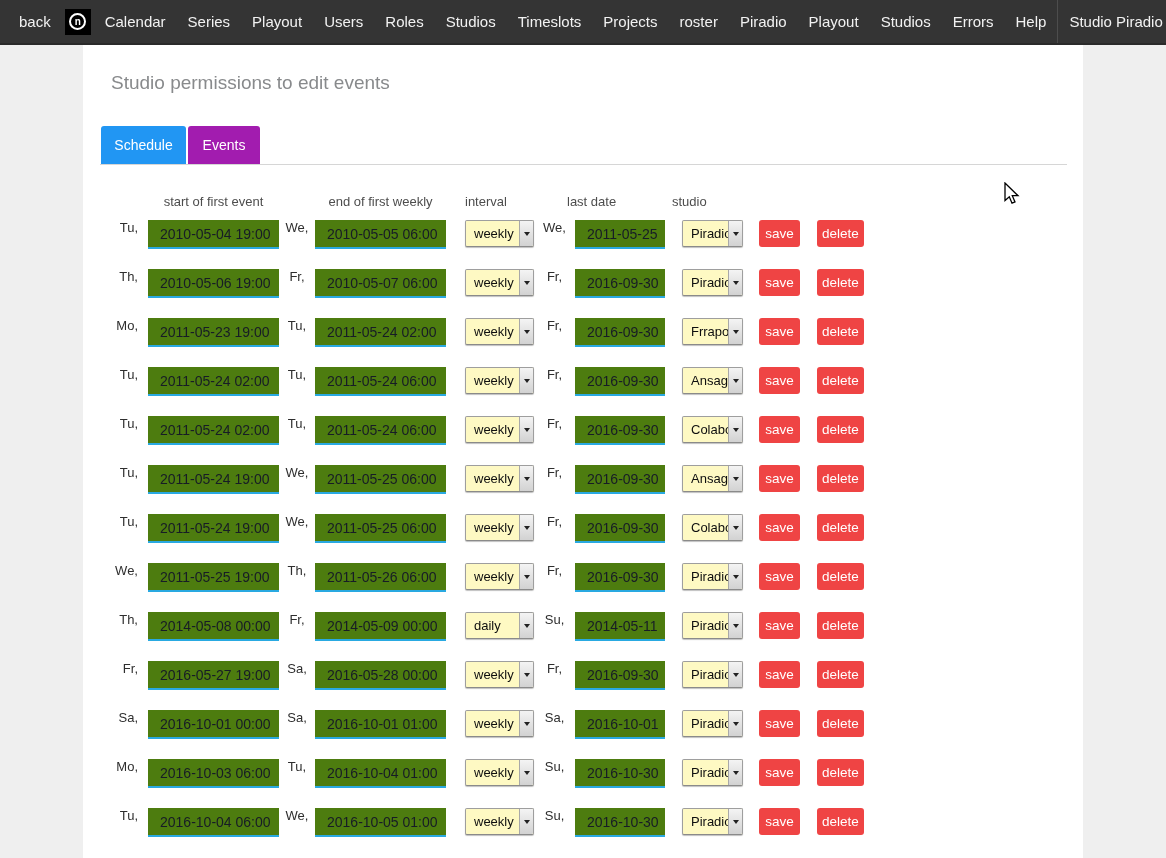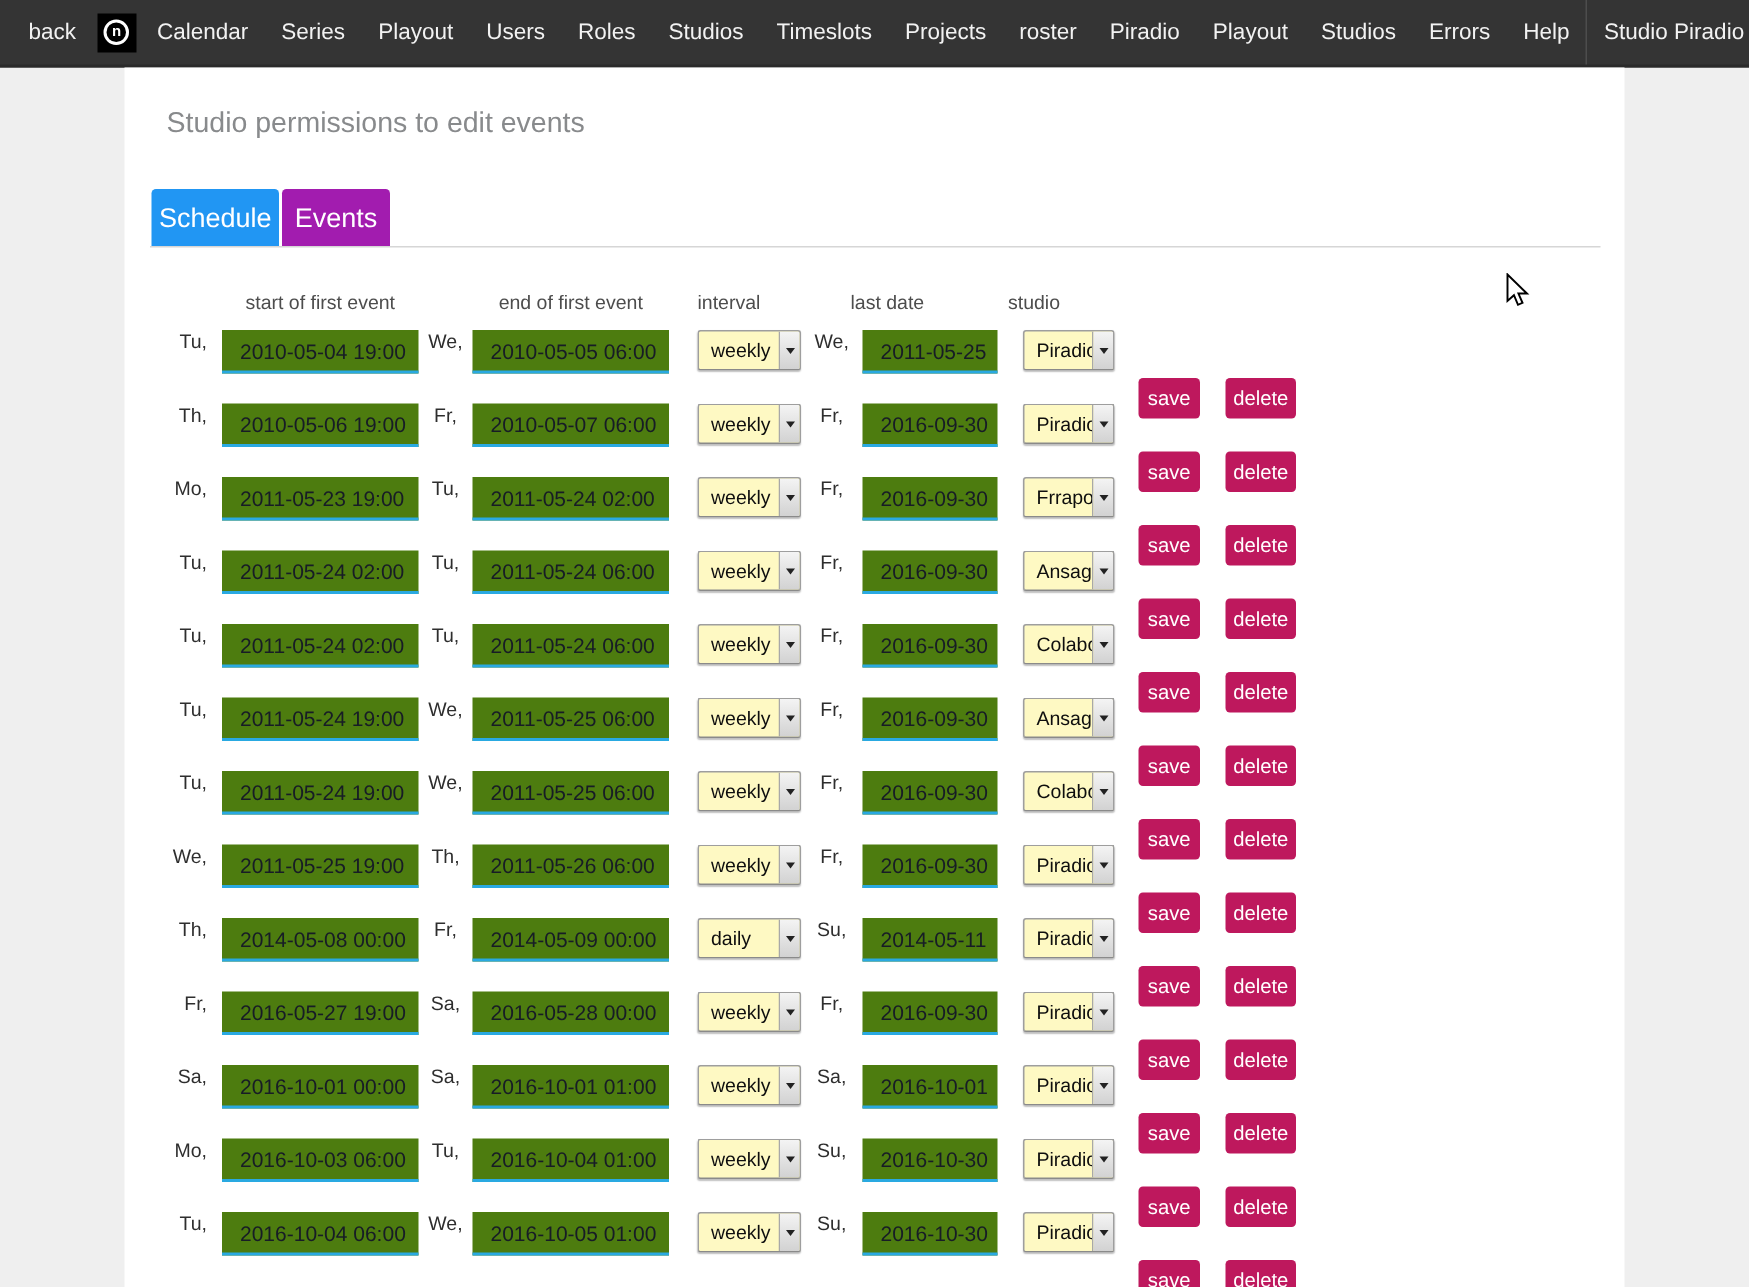--- a/index.html
+++ b/index.html
@@ -34,21 +34,21 @@
   .tri { width:0; height:0; border-left:3.5px solid transparent; border-right:3.5px solid transparent; border-top:4.5px solid #222; }
 
   
   .card { width:1000px; margin:0 auto; background:#fff; min-height:813px; }
   .page-title { padding:27px 0 0 28px; font-size:19px; color:#888a8c; font-weight:400; }
 
   .tabbar { margin:32px 16px 0 17px; border-bottom:1px solid #d6d6d6; }
   .tabs { display:flex; gap:2px; padding-left:1px; }
   .tab {
     height:38px; line-height:38px; padding:0 0; text-align:center; color:#fff;
-    font-size:18px; border-radius:3px 3px 0 0; cursor:pointer; border:none;
+    font-size:14px; border-radius:3px 3px 0 0; cursor:pointer; border:none;
     font-family:"Liberation Sans", sans-serif;
   }
   .tab.active { background:#2196f3; width:85px; }
   .tab.inactive { background:#a21caf; width:72px; }
 
   
   .table { margin:26px 0 0 15px; }
   .hrow { display:flex; font-size:13px; color:#4d4d4d; height:20px; align-items:center; }
   .h-sp1 { width:50px; } .h-start { width:131px; text-align:center; }
   .h-sp2 { width:36px; } .h-end { width:131px; text-align:center; }
@@ -76,22 +76,22 @@
     box-shadow:0 1px 1px rgba(0,0,0,0.25);
   }
   .sel-interval { width:69px; margin-left:19px; }
   .sel-studio { width:61px; margin-left:17px; }
   .sel-text { flex:1; font-size:13px; color:#0e0e0e; padding-left:8px; line-height:25px; white-space:nowrap; overflow:hidden; }
   .sel-arrow {
     width:14px; border-left:1px solid #a8a8a8; background:linear-gradient(#f4f4f4,#d2d2d2);
     display:flex; align-items:center; justify-content:center; border-radius:0 1px 1px 0;
   }
   .btn {
-    height:27px; border:none; border-radius:3px; background:#be185d; color:#fff;
-    font-family:"Liberation Sans", sans-serif; font-size:13.5px; cursor:pointer;margin-top:32px;
+    height:27px; border:none; border-radius:3px; background:#ef4444; color:#fff;
+    font-family:"Liberation Sans", sans-serif; font-size:13.5px; cursor:pointer;
   }
   .btn-save { width:41px; margin-left:16px; }
   .btn-delete { width:47px; margin-left:17px; }
 
   .cursor { position:absolute; left:1004px; top:182px; pointer-events:none; }
 </style>
 </head>
 <body>
 
 <div class="page">
@@ -177,21 +177,21 @@
 
   <button class="tab inactive">Events</button>
 </div>
     </div>
 
     <section class="table">
       <div class="hrow">
         <span class="h-sp1"></span>
         <span class="h-start">start of first event</span>
         <span class="h-sp2"></span>
-        <span class="h-end">end of first event</span>
+        <span class="h-end">end of first weekly</span>
         <span class="h-interval">interval</span>
         <span class="h-sp3"></span>
         <span class="h-last">last date</span>
         <span class="h-studio">studio</span>
       </div>
       <div class="rows" id="rows">
   <div class="row">
     <span class="day d1">Tu,</span>
     <input class="inp w131" value="2010-05-04 19:00" style="">
     <span class="day d2">We,</span>

